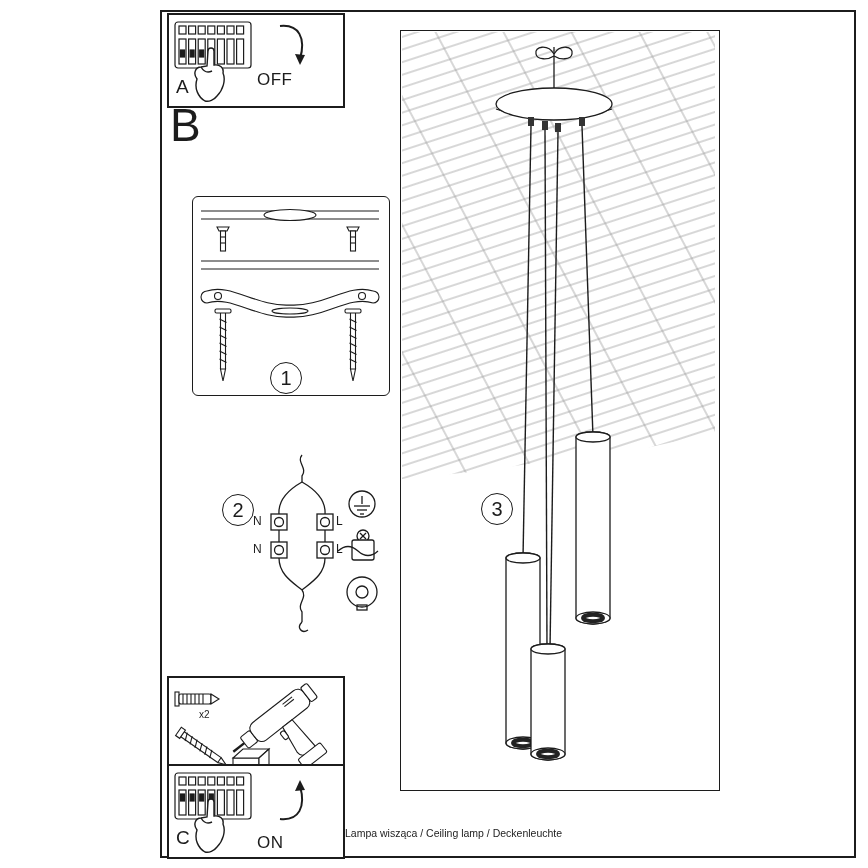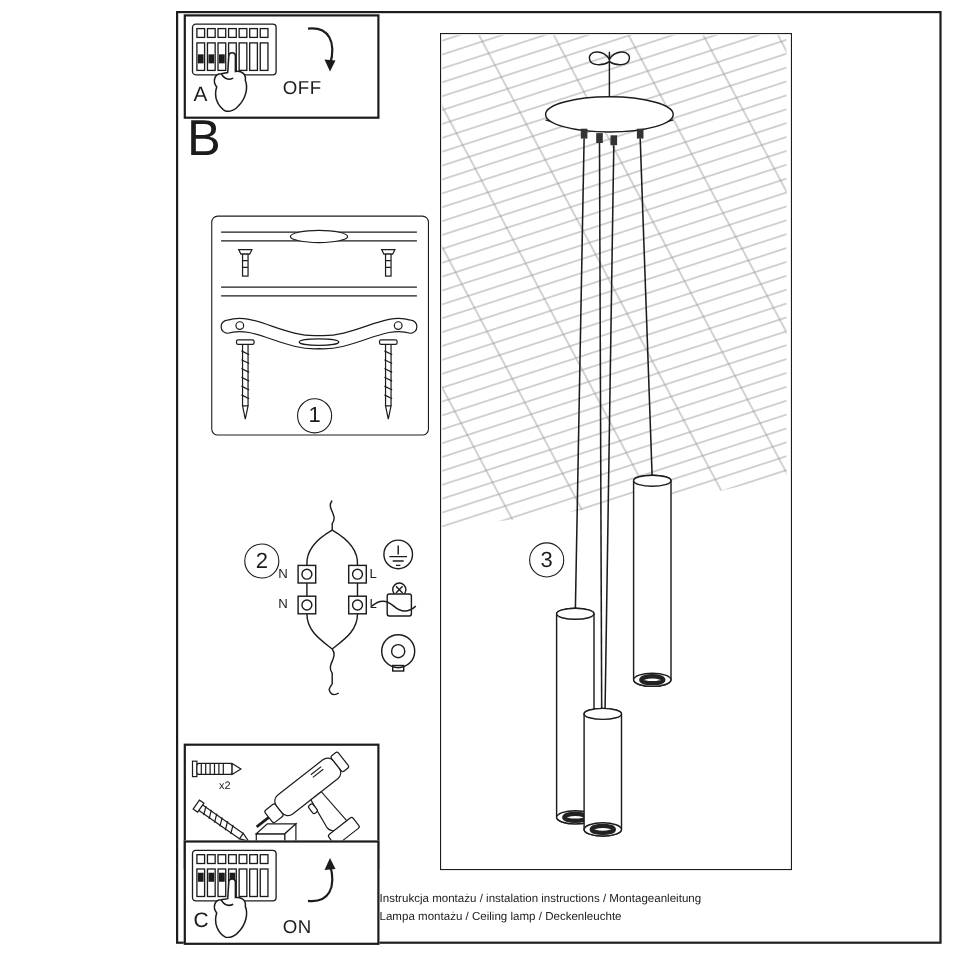--- a/index.html
+++ b/index.html
@@ -322,16 +322,15 @@
           <path d="M130,618 A17,5 0 0 1 164,618 L164,723 A17,6 0 0 1 130,723 Z" fill="#fff"></path>
           <ellipse cx="147" cy="618" rx="17" ry="5" fill="#fff"></ellipse>
           <ellipse cx="147" cy="723" rx="17" ry="6" fill="#fff"></ellipse>
           <ellipse cx="147" cy="723" rx="10" ry="3.2" stroke="#222" stroke-width="4"></ellipse>
         </g>
       </g>
     </svg>
   </div>
   <div class="abs circled-num" style="left:481px;top:493px">3</div>
 
-  <span class="abs footer-line" style="left:345px;top:811px">Instrukcja montażu / instalation instructions / Montageanleitung</span>
-  <span class="abs footer-line" style="left:345px;top:827px">Lampa montażu / Ceiling lamp / Deckenleuchte</span>
+  <span class="abs footer-line" style="left:345px;top:827px">Lampa wisząca / Ceiling lamp / Deckenleuchte</span>
 
 </div>
 
 </body></html>

